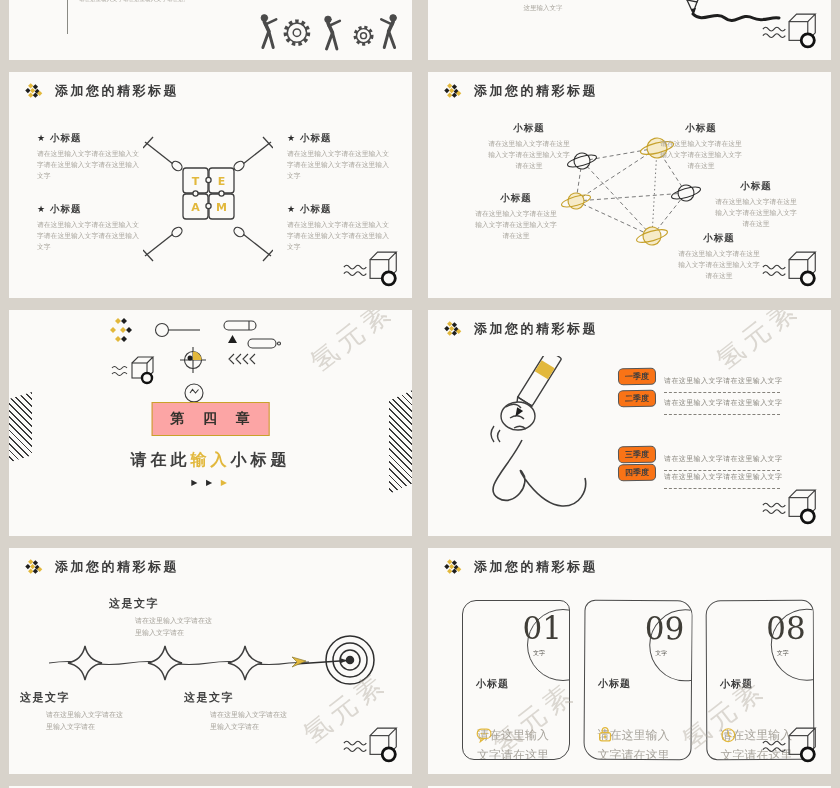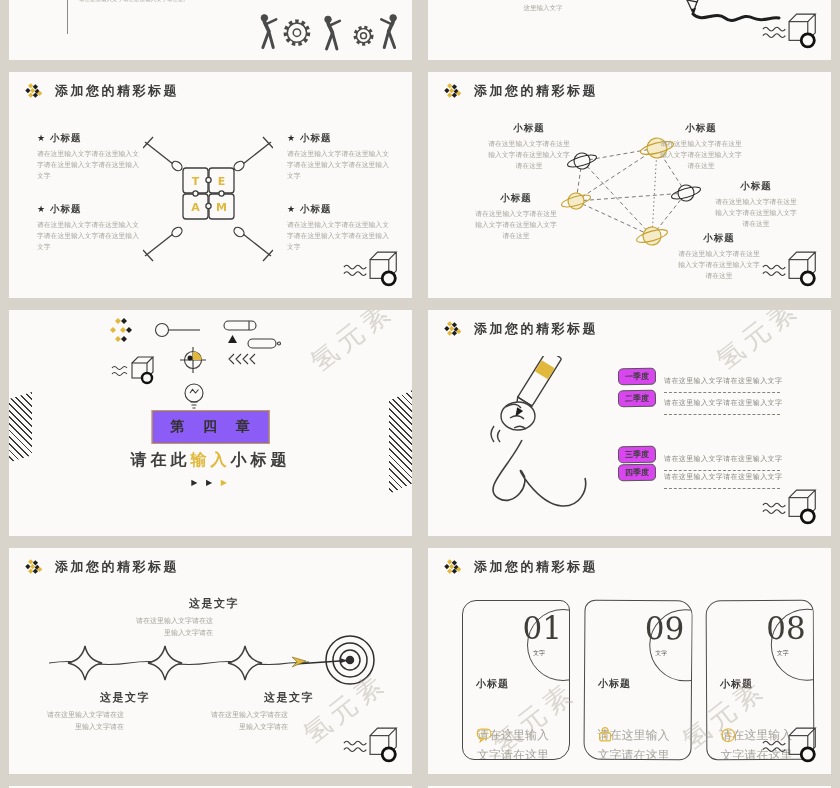--- a/index.html
+++ b/index.html
@@ -27,44 +27,44 @@
   .bullet{color:#2B2B2B;margin-right:4px;font-size:9px;}
   .sec-b{margin-top:4px;font-size:6.8px;line-height:1.62;color:#A7A39B;}
   .tw-ill{position:absolute;left:134px;top:62px;}
 
   
   .pl-sec{position:absolute;width:88px;text-align:center;z-index:1;}
   .pl-svg{position:absolute;inset:0;z-index:0;}
 
   
   .cluster{position:absolute;left:99px;top:6px;}
-  .ch-box{position:absolute;left:50%;transform:translateX(-50%);top:100px;background:#8b5cf6;
+  .ch-box{position:absolute;left:50%;transform:translateX(-50%);top:92px;background:#fca5a5;
      border:1px solid #C9A22A;padding:7px 12px 7px 18px;font-size:14px;font-weight:700;
      color:#33312C;letter-spacing:7px;white-space:nowrap;}
   .ch-sub{position:absolute;top:140px;width:100%;text-align:center;font-size:16px;
      font-weight:700;color:#3E3E3E;letter-spacing:4px;}
   .ch-sub .acc{color:#E2B83C;}
   .ch-arrows{position:absolute;top:168px;width:100%;text-align:center;font-size:8px;
      letter-spacing:3px;color:#2B2B2B;}
   .ch-arrows span:last-child{color:#E2B83C;}
   .hatch{position:absolute;width:28px;background:repeating-linear-gradient(45deg,
      transparent 0 3.4px,#3A3A3A 3.4px 4.7px);}
   .hatch.l{left:-5px;top:82px;height:72px;clip-path:polygon(0 12%,100% 0,100% 88%,0 100%);}
   .hatch.r{right:-5px;top:78px;height:106px;clip-path:polygon(0 12%,100% 0,100% 88%,0 100%);}
 
   
   .q-row{position:absolute;left:190px;display:flex;align-items:flex-start;gap:8px;}
   .q-label{border:1.1px solid #555;border-radius:5px;padding:2px 6px;font-size:8px;
-     color:#3E3E3E;font-weight:700;white-space:nowrap;transform:rotate(-1deg);background:#d946ef;}
+     color:#3E3E3E;font-weight:700;white-space:nowrap;transform:rotate(-1deg);background:#f97316;}
   .q-text{font-size:7px;color:#8A877F;letter-spacing:.4px;white-space:nowrap;}
   .q-dash{margin-top:5px;border-bottom:1.6px dashed #85827B;width:116px;}
   .pencil{position:absolute;left:28px;top:46px;}
 
   
-  .tl-node{position:absolute;width:130px;text-align:right;}
+  .tl-node{position:absolute;width:130px;text-align:left;}
   .tl-h{font-size:11px;font-weight:700;color:#3E3E3E;letter-spacing:1.5px;}
   .tl-b{margin:5px auto 0;width:78px;font-size:7px;line-height:1.7;color:#A7A39B;}
   .tl-svg{position:absolute;left:0;top:84px;}
 
   
   .cards{position:absolute;left:34px;top:52px;display:flex;gap:14px;}
   .card{position:relative;width:106px;height:158px;border:1.5px solid #4A4A4A;
      background:#FBFAF8;overflow:hidden;}
   .card.c0{border-radius:14px 10px 16px 12px;text-align:center;}
   .card.c1{border-radius:11px 15px 12px 17px;transform:rotate(.4deg);}

